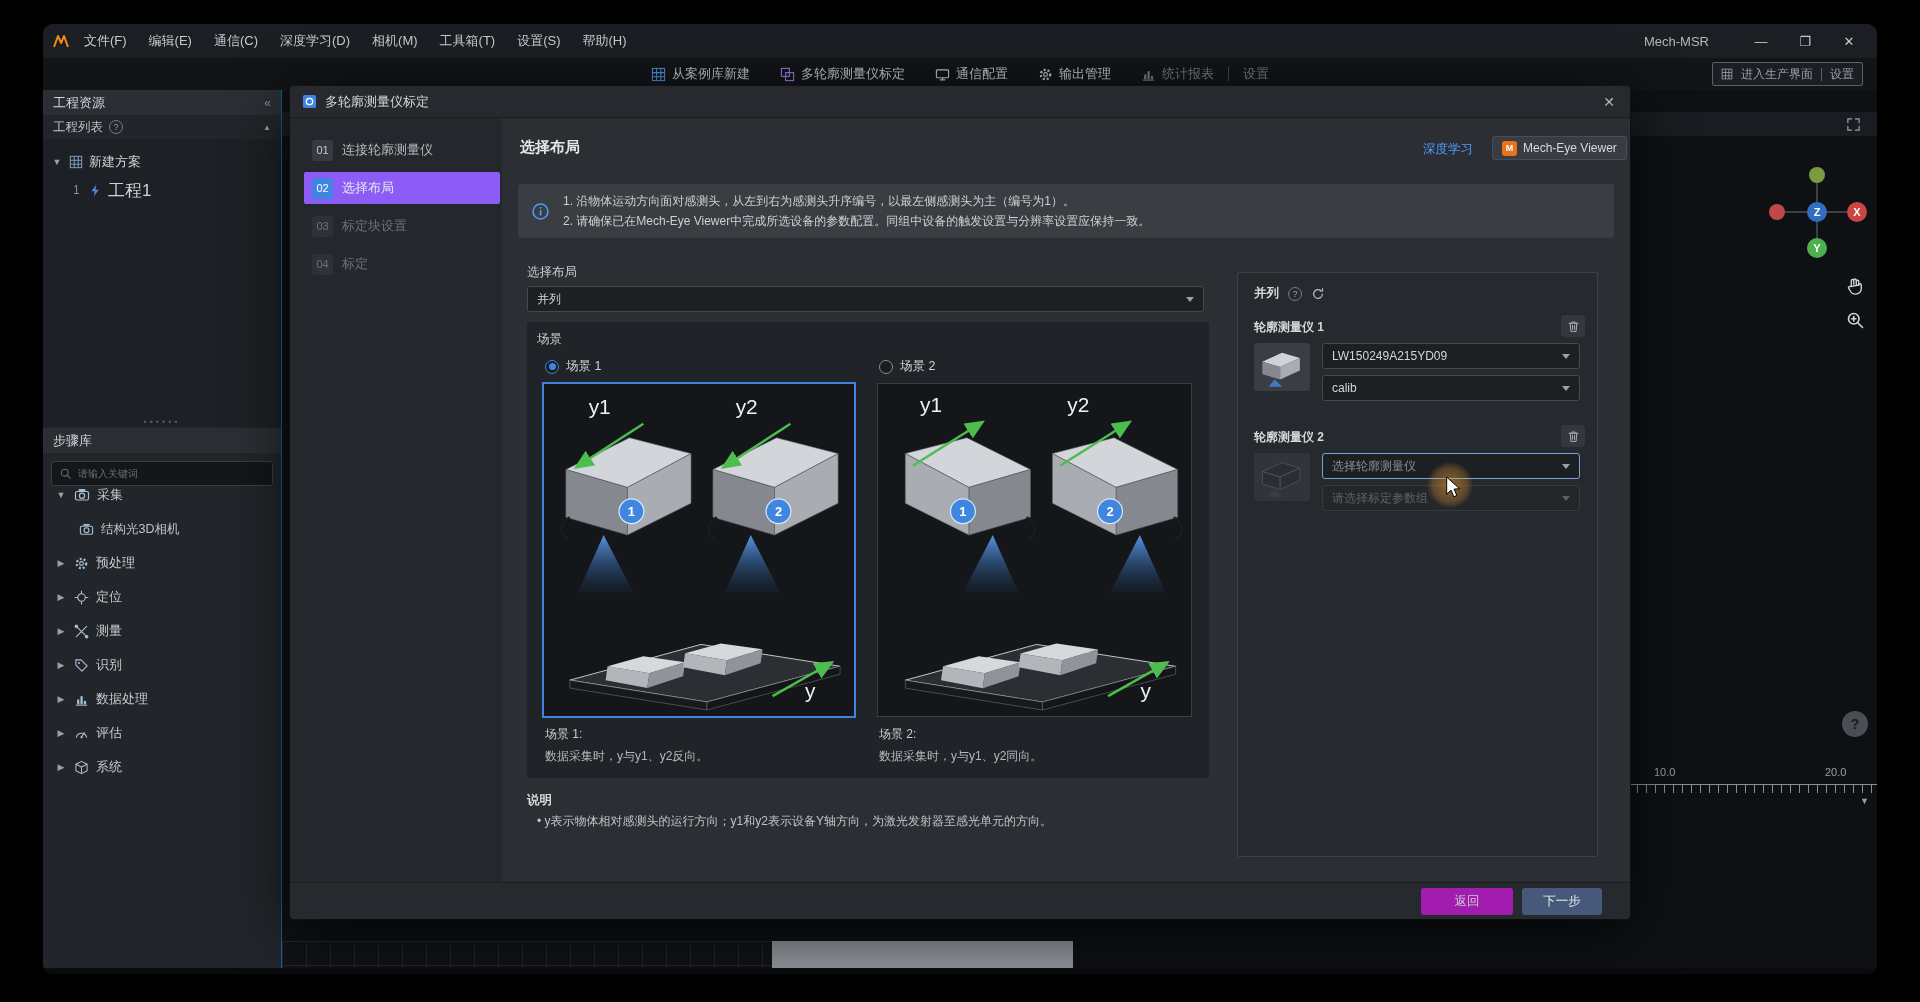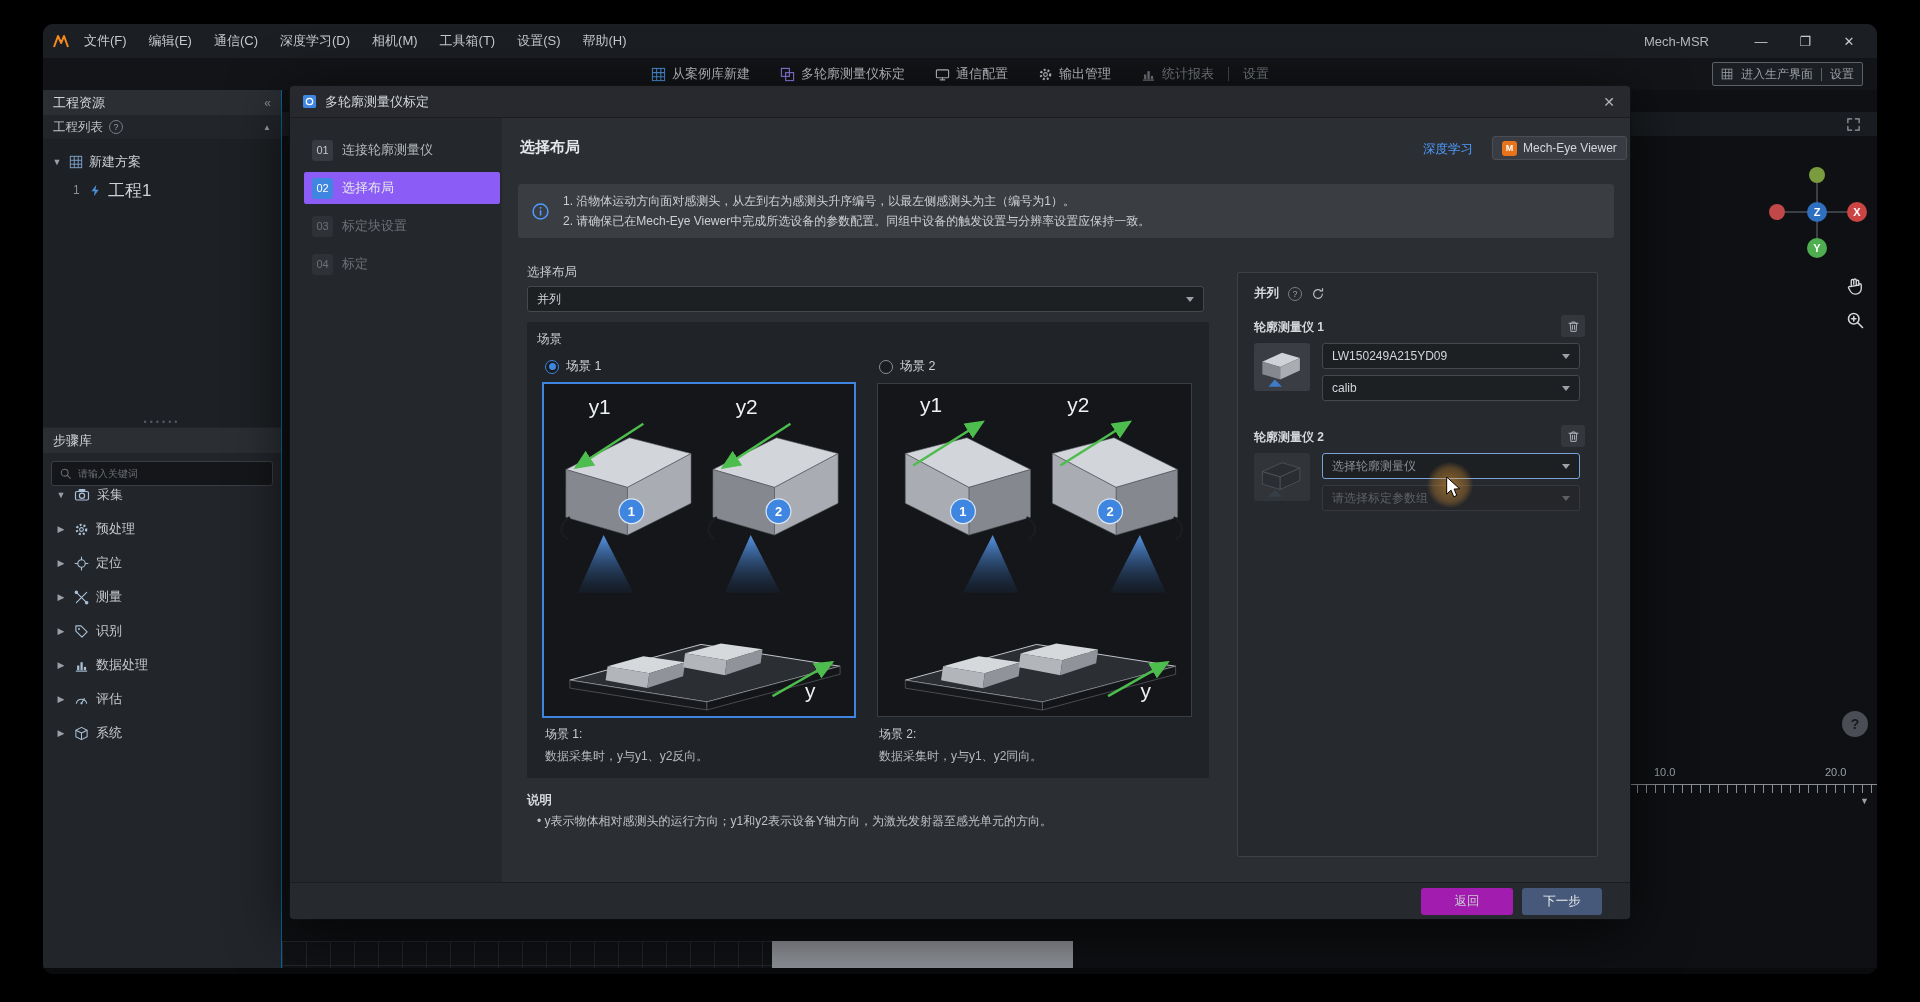--- a/index.html
+++ b/index.html
@@ -314,20 +314,28 @@
     <div style="position:absolute;top:388px;left:0;right:0">
       <div class="lib-row">
         <span class="arrow-glyph">▼</span>
         <span class="icon" style="color:#a9c0d4">
             <svg width="16" height="16" viewBox="0 0 16 16">
               <use href="#i-cam"></use>
             </svg>
           </span>
         <span>采集</span>
       </div>
+      <div class="lib-child">
+        <span class="icon" style="color:#a9c0d4">
+            <svg width="15" height="15" viewBox="0 0 16 16">
+              <use href="#i-cam"></use>
+            </svg>
+          </span>
+        <span>结构光3D相机</span>
+      </div>
       <div class="lib-row">
         <span class="arrow-glyph">▶</span>
         <span class="icon" style="color:#a9c0d4">
             <svg width="15" height="15" viewBox="0 0 16 16">
               <use href="#i-gear"></use>
             </svg>
           </span>
         <span>预处理</span>
       </div>
       <div class="lib-row">

